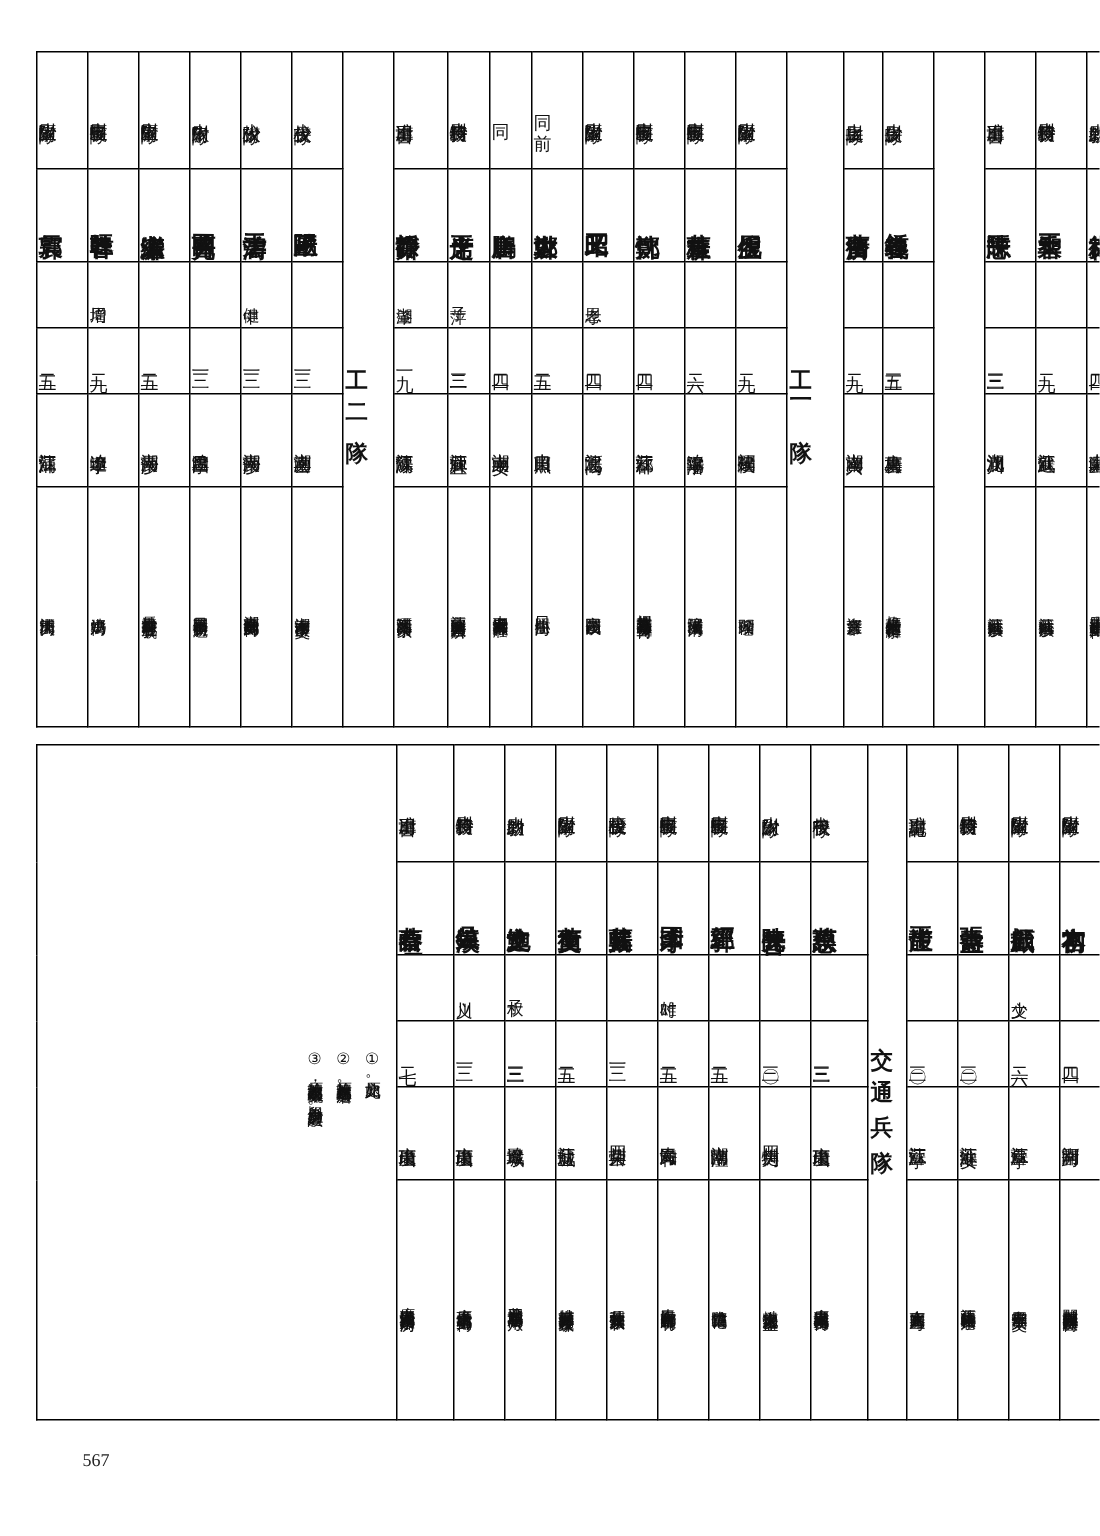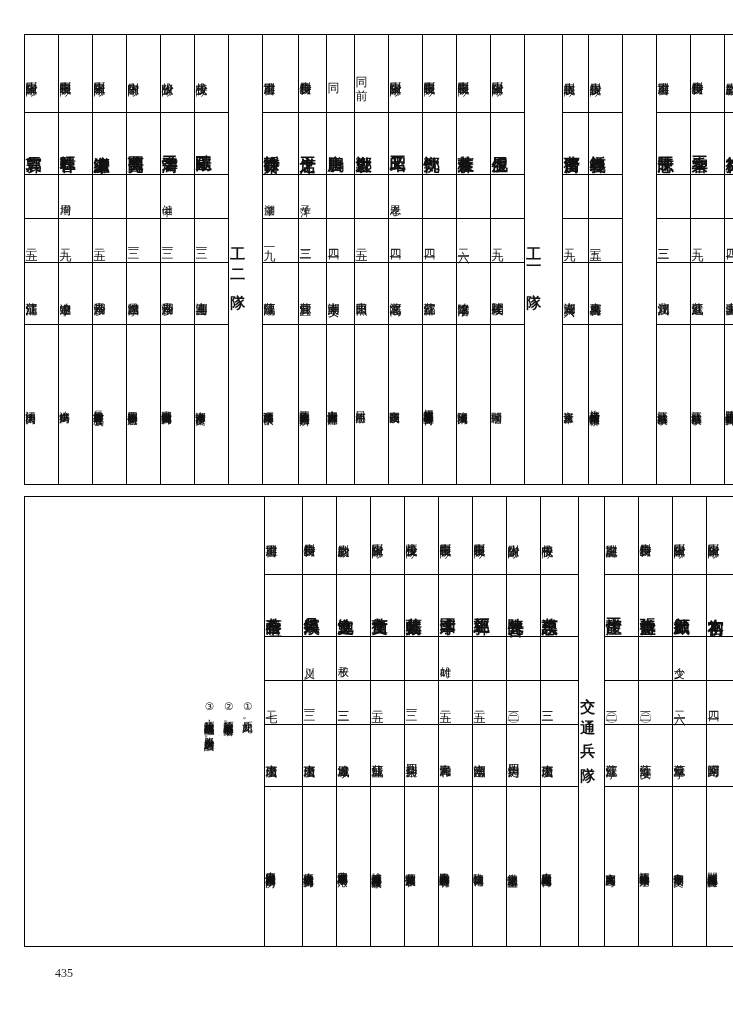--- a/index.html
+++ b/index.html
@@ -790,14 +790,14 @@
             <div class="vt txt-addr">阜宁仰潮四兴集交</div>
           </td>
       <td>
             <div class="vt txt-addr">開封城東曲兴集祥庆隆轉</div>
           </td>
 
     </tr>
   </tbody>
     </table>
 
-  <div class="pageno">435</div>
+  <div class="pageno">567</div>
 </div>
 
 </body></html>

